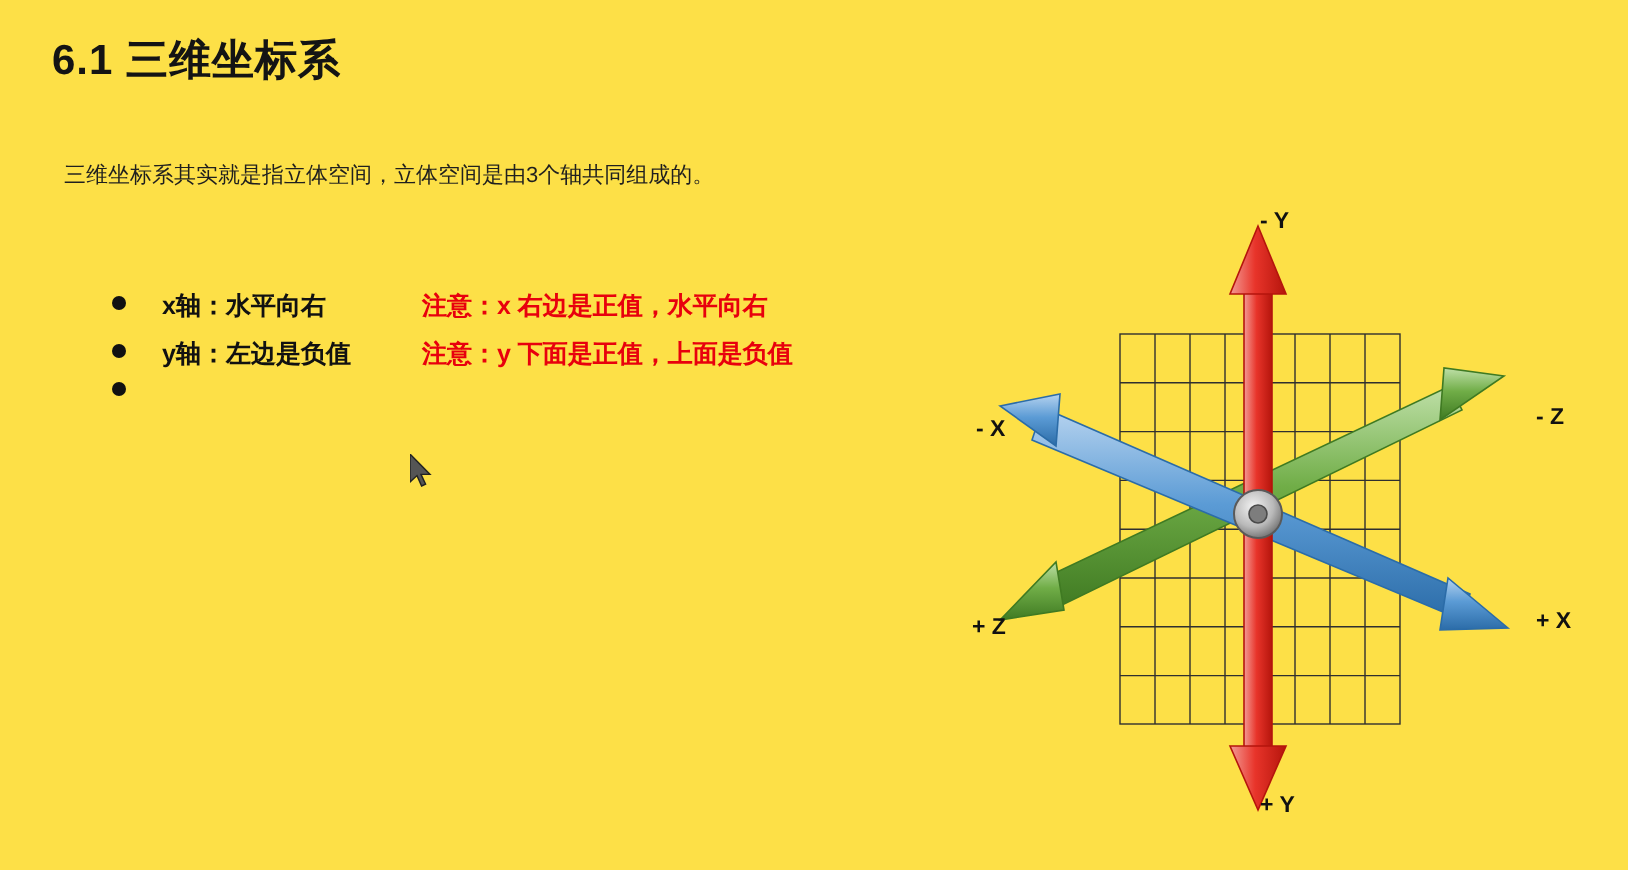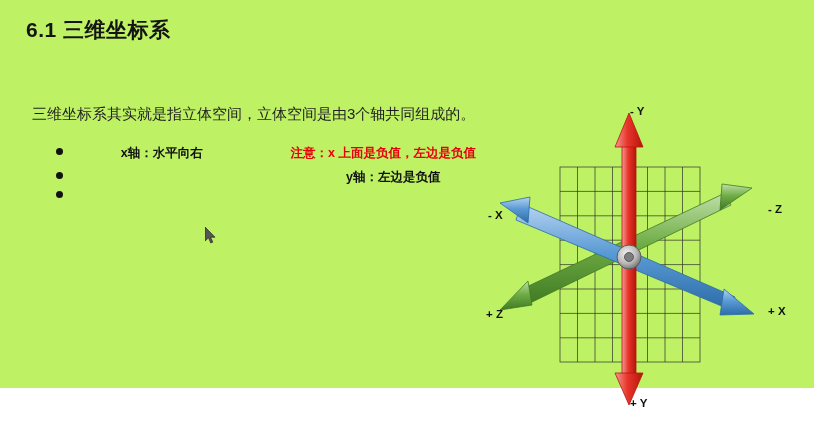--- a/index.html
+++ b/index.html
@@ -11,51 +11,50 @@
     width: 814px;
     height: 435px;
     font-family: "Liberation Sans", sans-serif;
     color: #1a1a1a;
     position: relative;
     overflow: hidden;
   }
   .page {
     position: relative;
     width: 814px;
-    height: 388px;
-    background: #bef264;
+    height: 435px;
+    background: #fde047;
   }
   .title {
     position: absolute;
     left: 26px;
     top: 16px;
     font-size: 21px;
     font-weight: bold;
     letter-spacing: 0.5px;
     color: #141414;
   }
   .intro {
     position: absolute;
     left: 32px;
-    top: 105px;
-    font-size: 15px;
+    top: 80px;
+    font-size: 11px;
     color: #1f1f1f;
   }
   .bullets {
     position: absolute;
     left: 56px;
     top: 145px;
     width: 420px;
   }
   .bullet-row {
     display: flex;
     align-items: baseline;
     height: 24px;
     font-size: 12.5px;
-    justify-content: space-between;
   }
   .dot {
     width: 7px;
     height: 7px;
     border-radius: 50%;
     background: #111;
     display: inline-block;
     margin-right: 18px;
     position: relative;
     top: -2px;
@@ -105,25 +104,26 @@
 <div class="page">
 
   <div class="title">6.1 三维坐标系</div>
 
   <div class="intro">三维坐标系其实就是指立体空间，立体空间是由3个轴共同组成的。</div>
 
   <div class="bullets">
     <div class="bullet-row">
       <span class="dot"></span>
       <span class="bullet-label">x轴：水平向右</span>
-      <span class="bullet-note">注意：x 上面是负值，左边是负值</span>
+      <span class="bullet-note">注意：x 右边是正值，水平向右</span>
     </div>
     <div class="bullet-row">
       <span class="dot"></span>
       <span class="bullet-label">y轴：左边是负值</span>
+      <span class="bullet-note">注意：y 下面是正值，上面是负值</span>
     </div>
     <div class="bullet-row">
       <span class="dot"></span>
     </div>
   </div>
 
   <svg class="cursor" viewBox="0 0 12 18">
     <polygon points="0,0 0,14 3.5,10.8 5.8,16 7.8,15.1 5.5,10.2 10,10.2" fill="#555" stroke="#222" stroke-width="0.7"></polygon>
   </svg>
 

